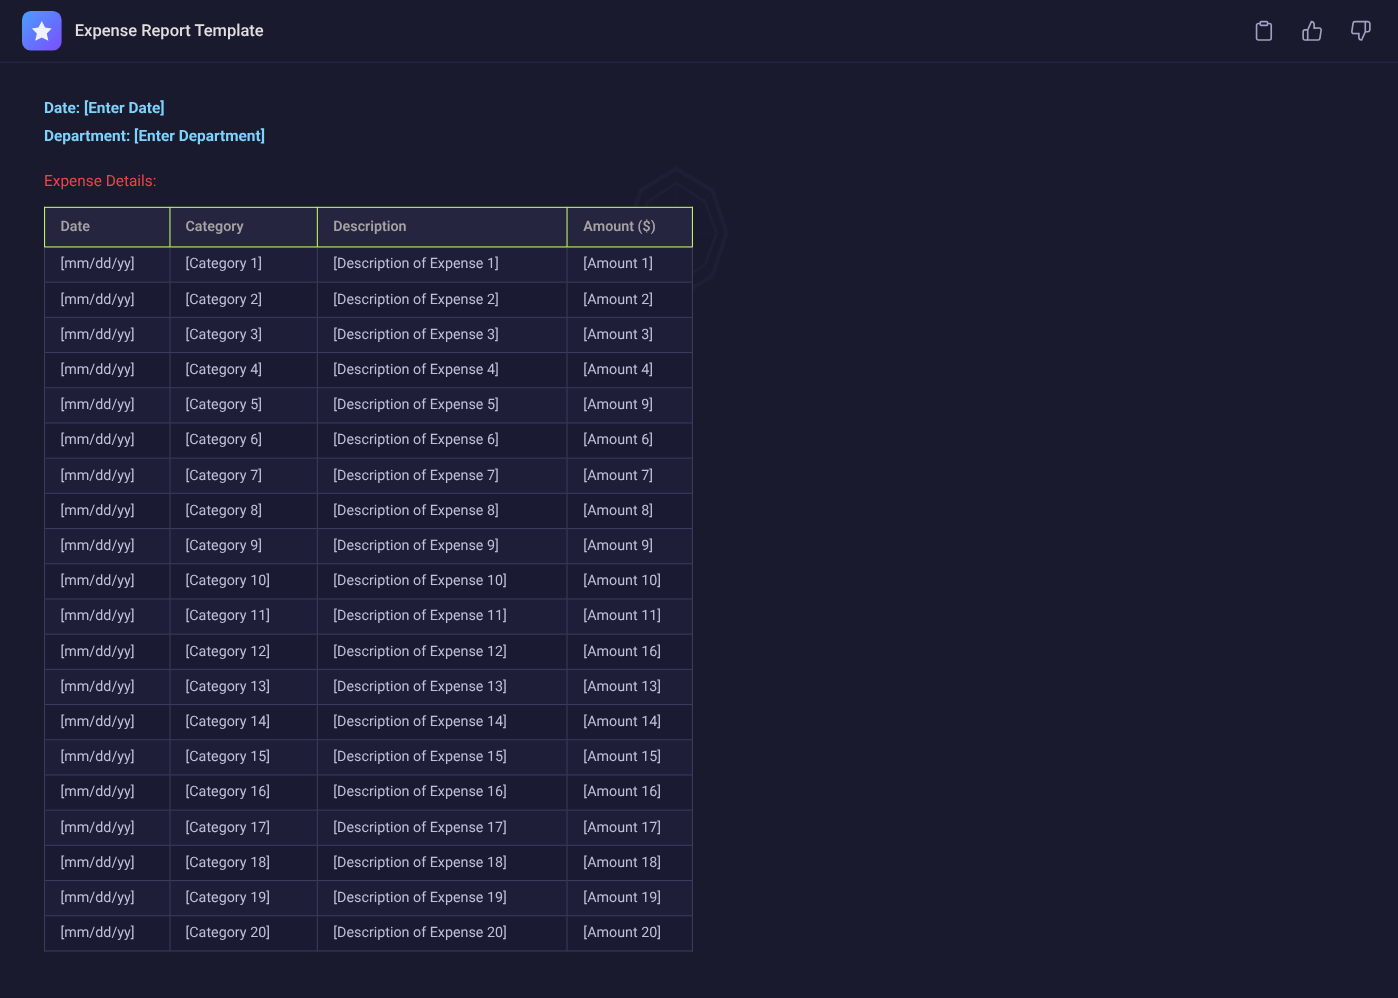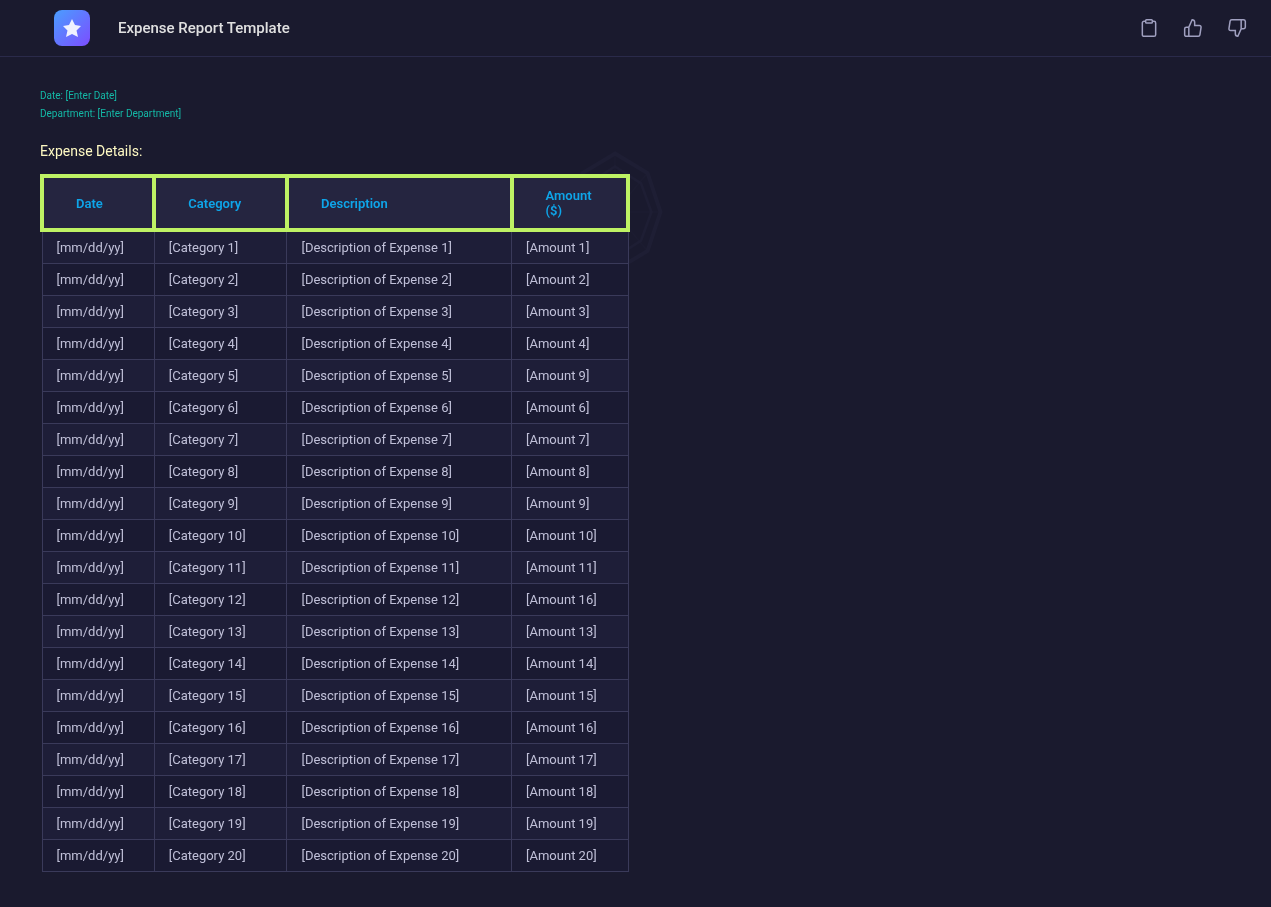--- a/index.html
+++ b/index.html
@@ -22,22 +22,21 @@
       align-items: center;
       justify-content: space-between;
       padding: 10px 20px;
       background-color: #1a1a2e;
       border-bottom: 1px solid #2a2a4a;
     }
 
     .top-bar-left {
       display: flex;
       align-items: center;
-      gap: 28px;
-      margin-left: 34px;
+      gap: 12px;
     }
 
     .logo-icon {
       width: 36px;
       height: 36px;
       background: linear-gradient(135deg, #4a9eff, #7c4dff);
       border-radius: 8px;
       display: flex;
       align-items: center;
       justify-content: center;
@@ -73,52 +72,53 @@
     .main-content {
       padding: 30px 40px;
       max-width: 1000px;
     }
 
     .meta-info {
       margin-bottom: 20px;
     }
 
     .meta-line {
-      color: #14b8a6;
-      font-size: 10px;
+      color: #7dd3fc;
+      font-size: 14px;
       line-height: 1.8;
+      font-weight: bold;
     }
 
     .section-title {
-      color: #fef9c3;
+      color: #ef4444;
       font-size: 14px;
       margin: 20px 0 15px 0;
     }
 
     .watermark-area {
       position: absolute;
       right: 280px;
       top: 60px;
       opacity: 0.15;
     }
 
     .expense-table {
       width: 590px;
       border-collapse: collapse;
       border: 1px solid #3a3a5a;
     }
 
     .expense-table th {
       background-color: #252540;
-      color: #0ea5e9;
+      color: #a3a3a3;
       font-weight: 600;
       font-size: 13px;
-      padding: 10px 32px;
+      padding: 10px 14px;
       text-align: left;
-      border: 4px solid #bef264;
+      border: 1px solid #bef264;
     }
 
     .expense-table td {
       background-color: #1e1e38;
       color: #c0c0d8;
       font-size: 13px;
       padding: 8px 14px;
       border: 1px solid #3a3a5a;
     }
 

